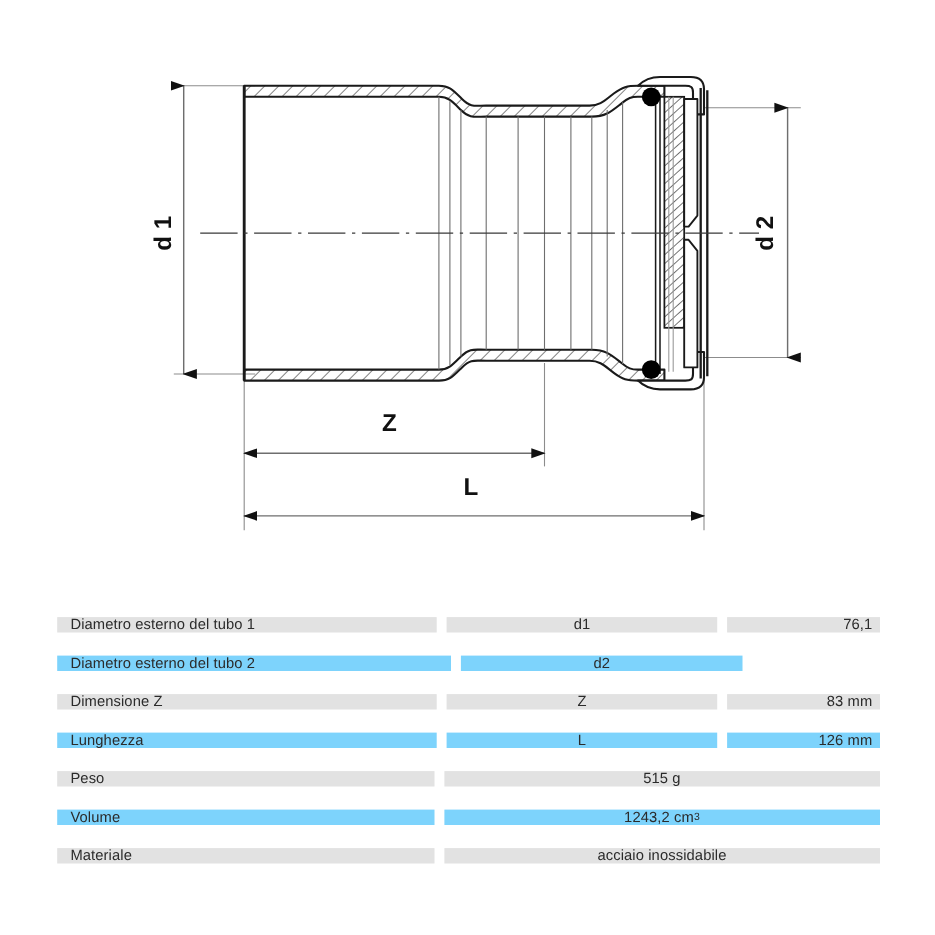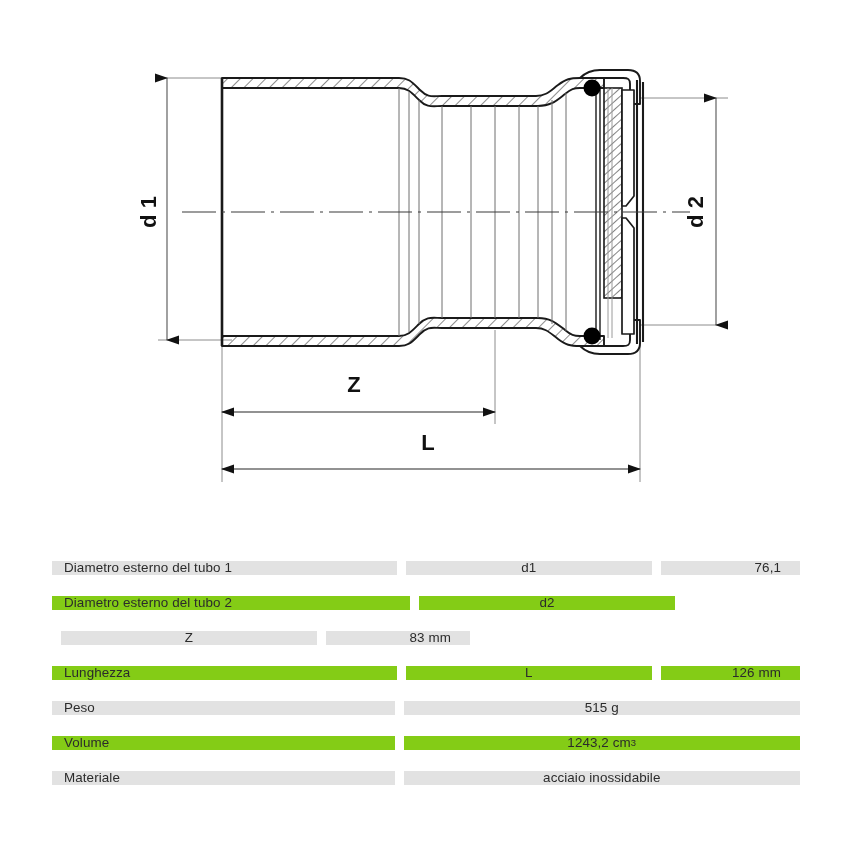--- a/index.html
+++ b/index.html
@@ -67,29 +67,29 @@
     width: 9px;
     flex: 0 0 9px;
     background: #ffffff;
   }
   .cell-symbol {
     width: 256px;
     justify-content: center;
   }
   .cell-value {
     width: 144px;
-    padding-right: 19px;
+    padding-right: 7px;
     justify-content: flex-end;
   }
   .cell-merged {
     width: 415px;
     justify-content: center;
   }
   .shade-dark  { background: #e2e2e2; }
-  .shade-light { background: #84cc16; }
+  .shade-light { background: #7dd3fc; }
   .sup { font-size: 9.5px; vertical-align: super; line-height: 0; }
 </style>
 </head>
 <body>
 
 <div id="page">
 
   <div id="drawing-area">
     <svg id="drawing-svg" viewBox="0 0 850 520" xmlns="http://www.w3.org/2000/svg">
       <defs>
@@ -257,20 +257,21 @@
         <div class="gap"></div>
         <div class="cell cell-value shade-dark">76,1</div>
       </div>
       <div class="spec-row">
         <div class="cell cell-label shade-light">Diametro esterno del tubo 2</div>
         <div class="gap"></div>
         <div class="cell cell-symbol shade-light">d2</div>
         <div class="gap"></div>
       </div>
       <div class="spec-row">
+        <div class="cell cell-label shade-dark">Dimensione Z</div>
         <div class="gap"></div>
         <div class="cell cell-symbol shade-dark">Z</div>
         <div class="gap"></div>
         <div class="cell cell-value shade-dark">83 mm</div>
       </div>
       <div class="spec-row">
         <div class="cell cell-label shade-light">Lunghezza</div>
         <div class="gap"></div>
         <div class="cell cell-symbol shade-light">L</div>
         <div class="gap"></div>

